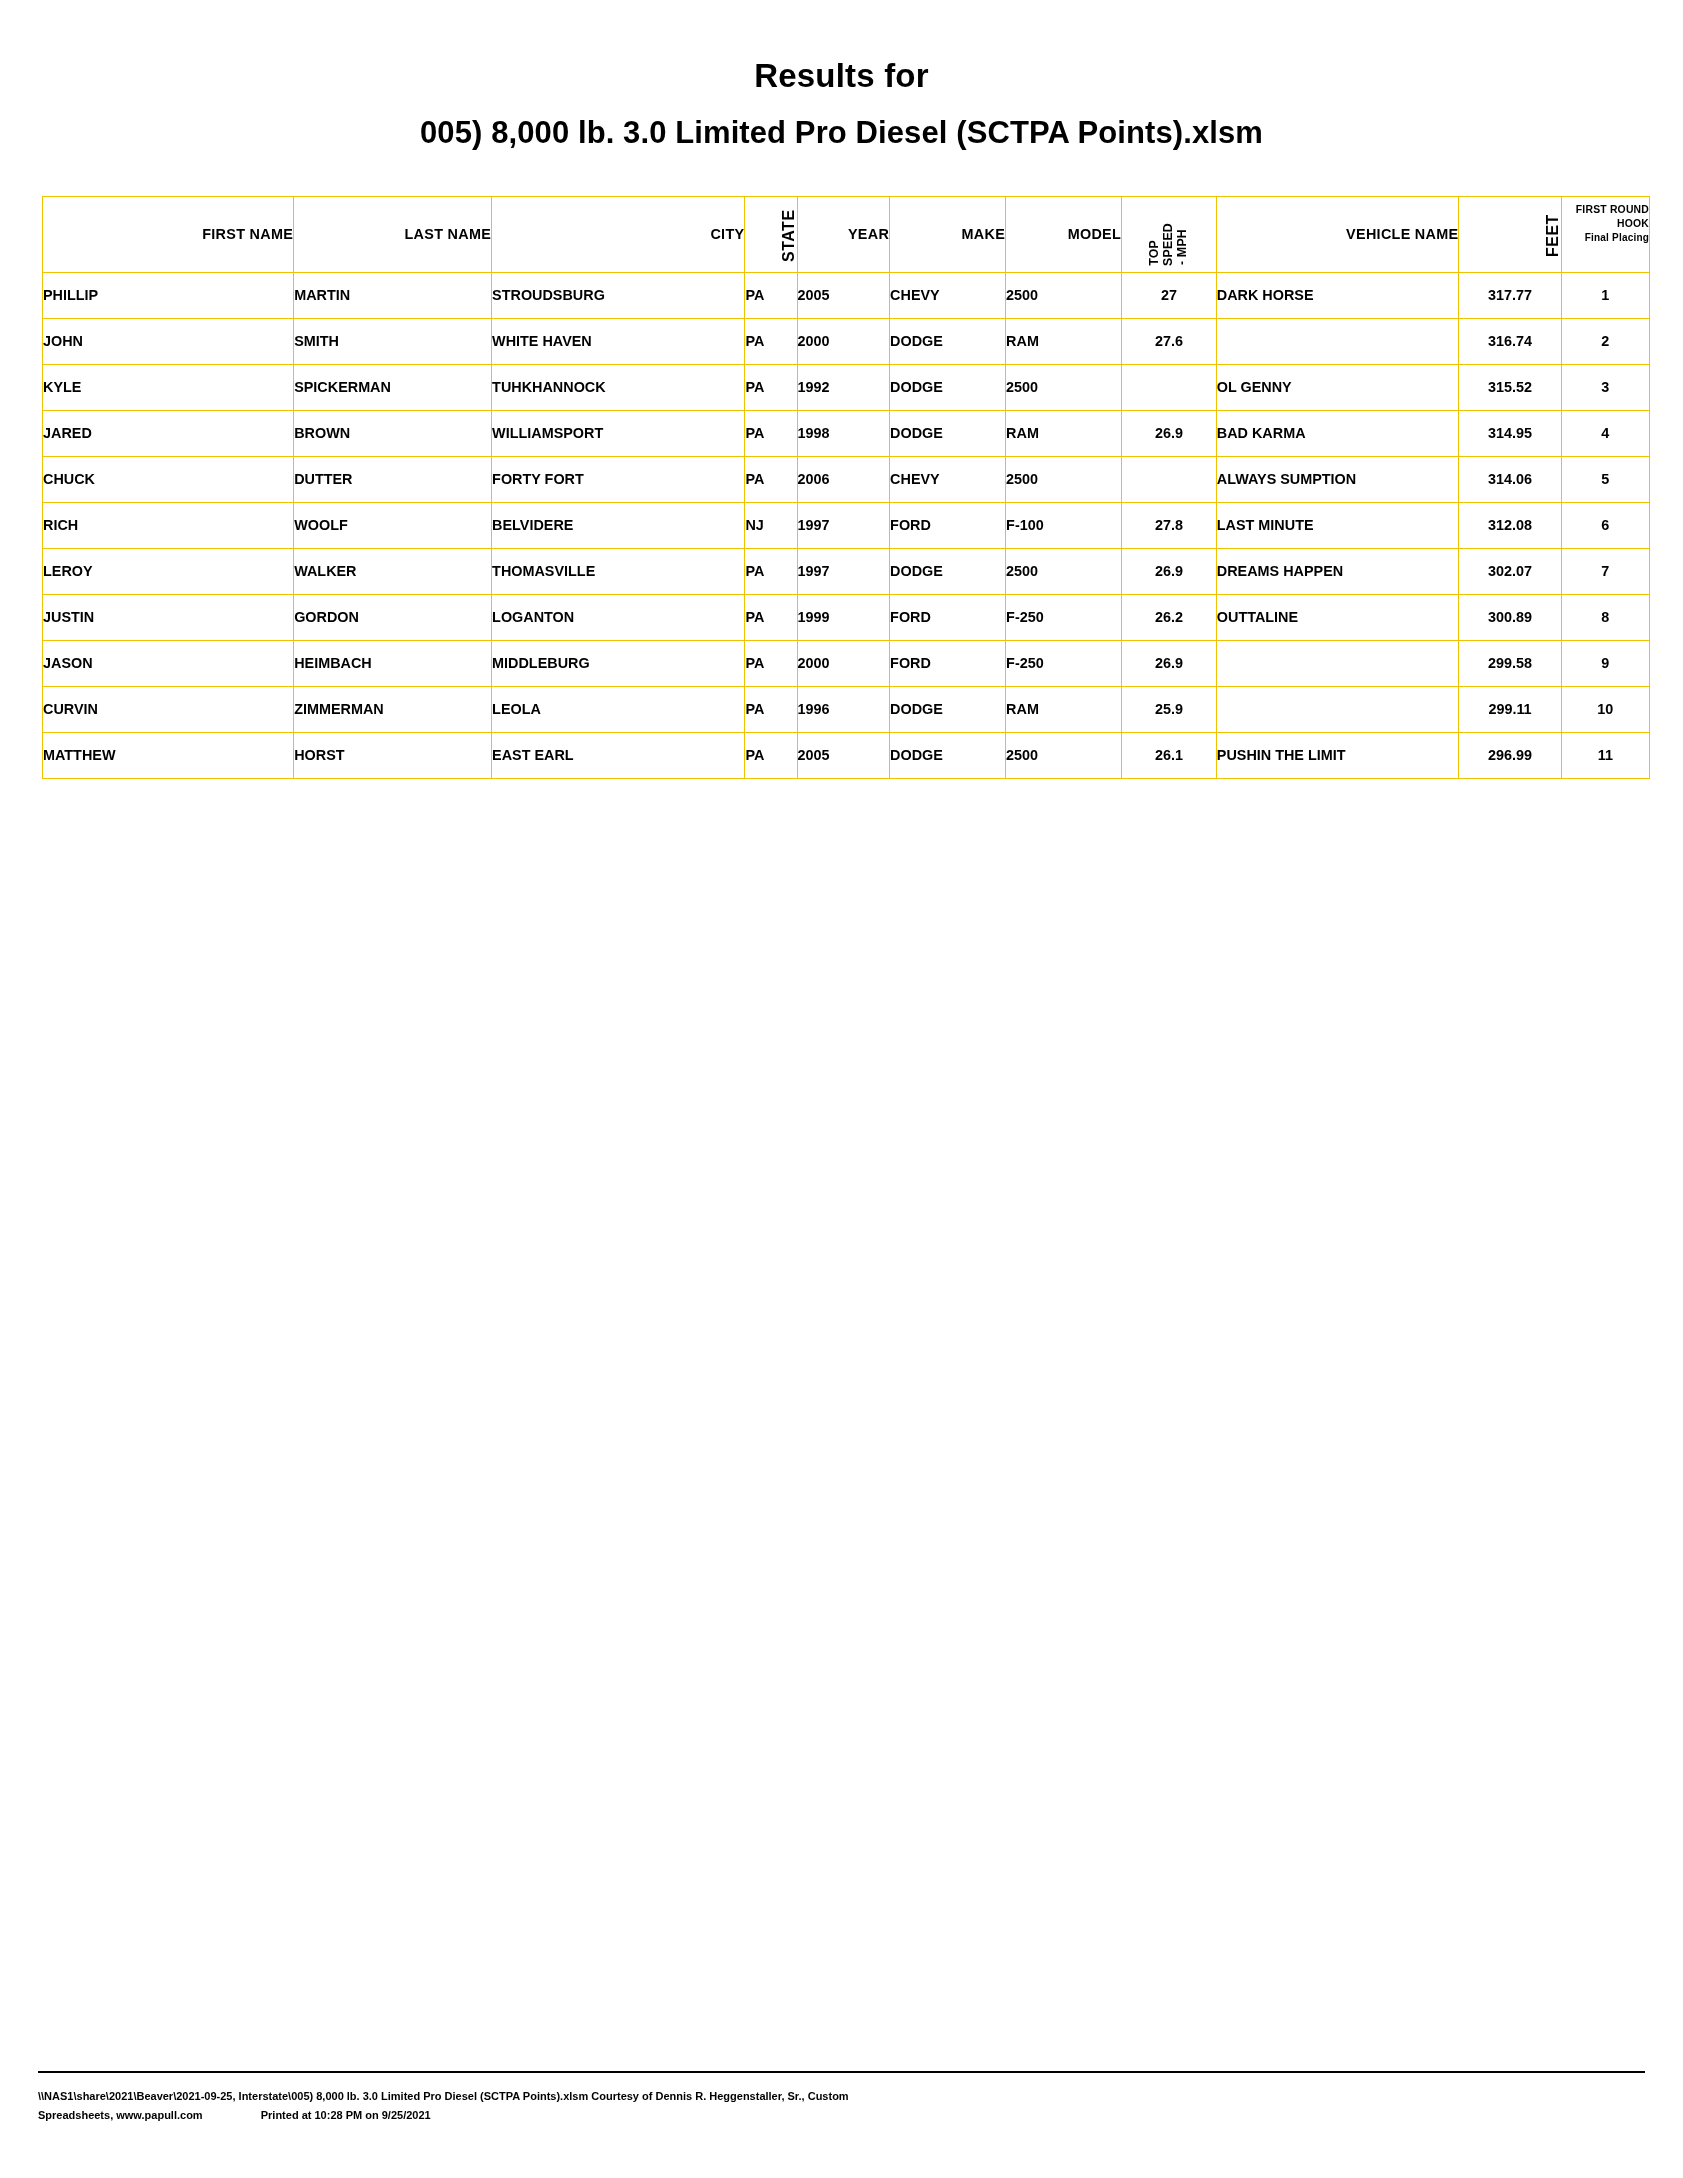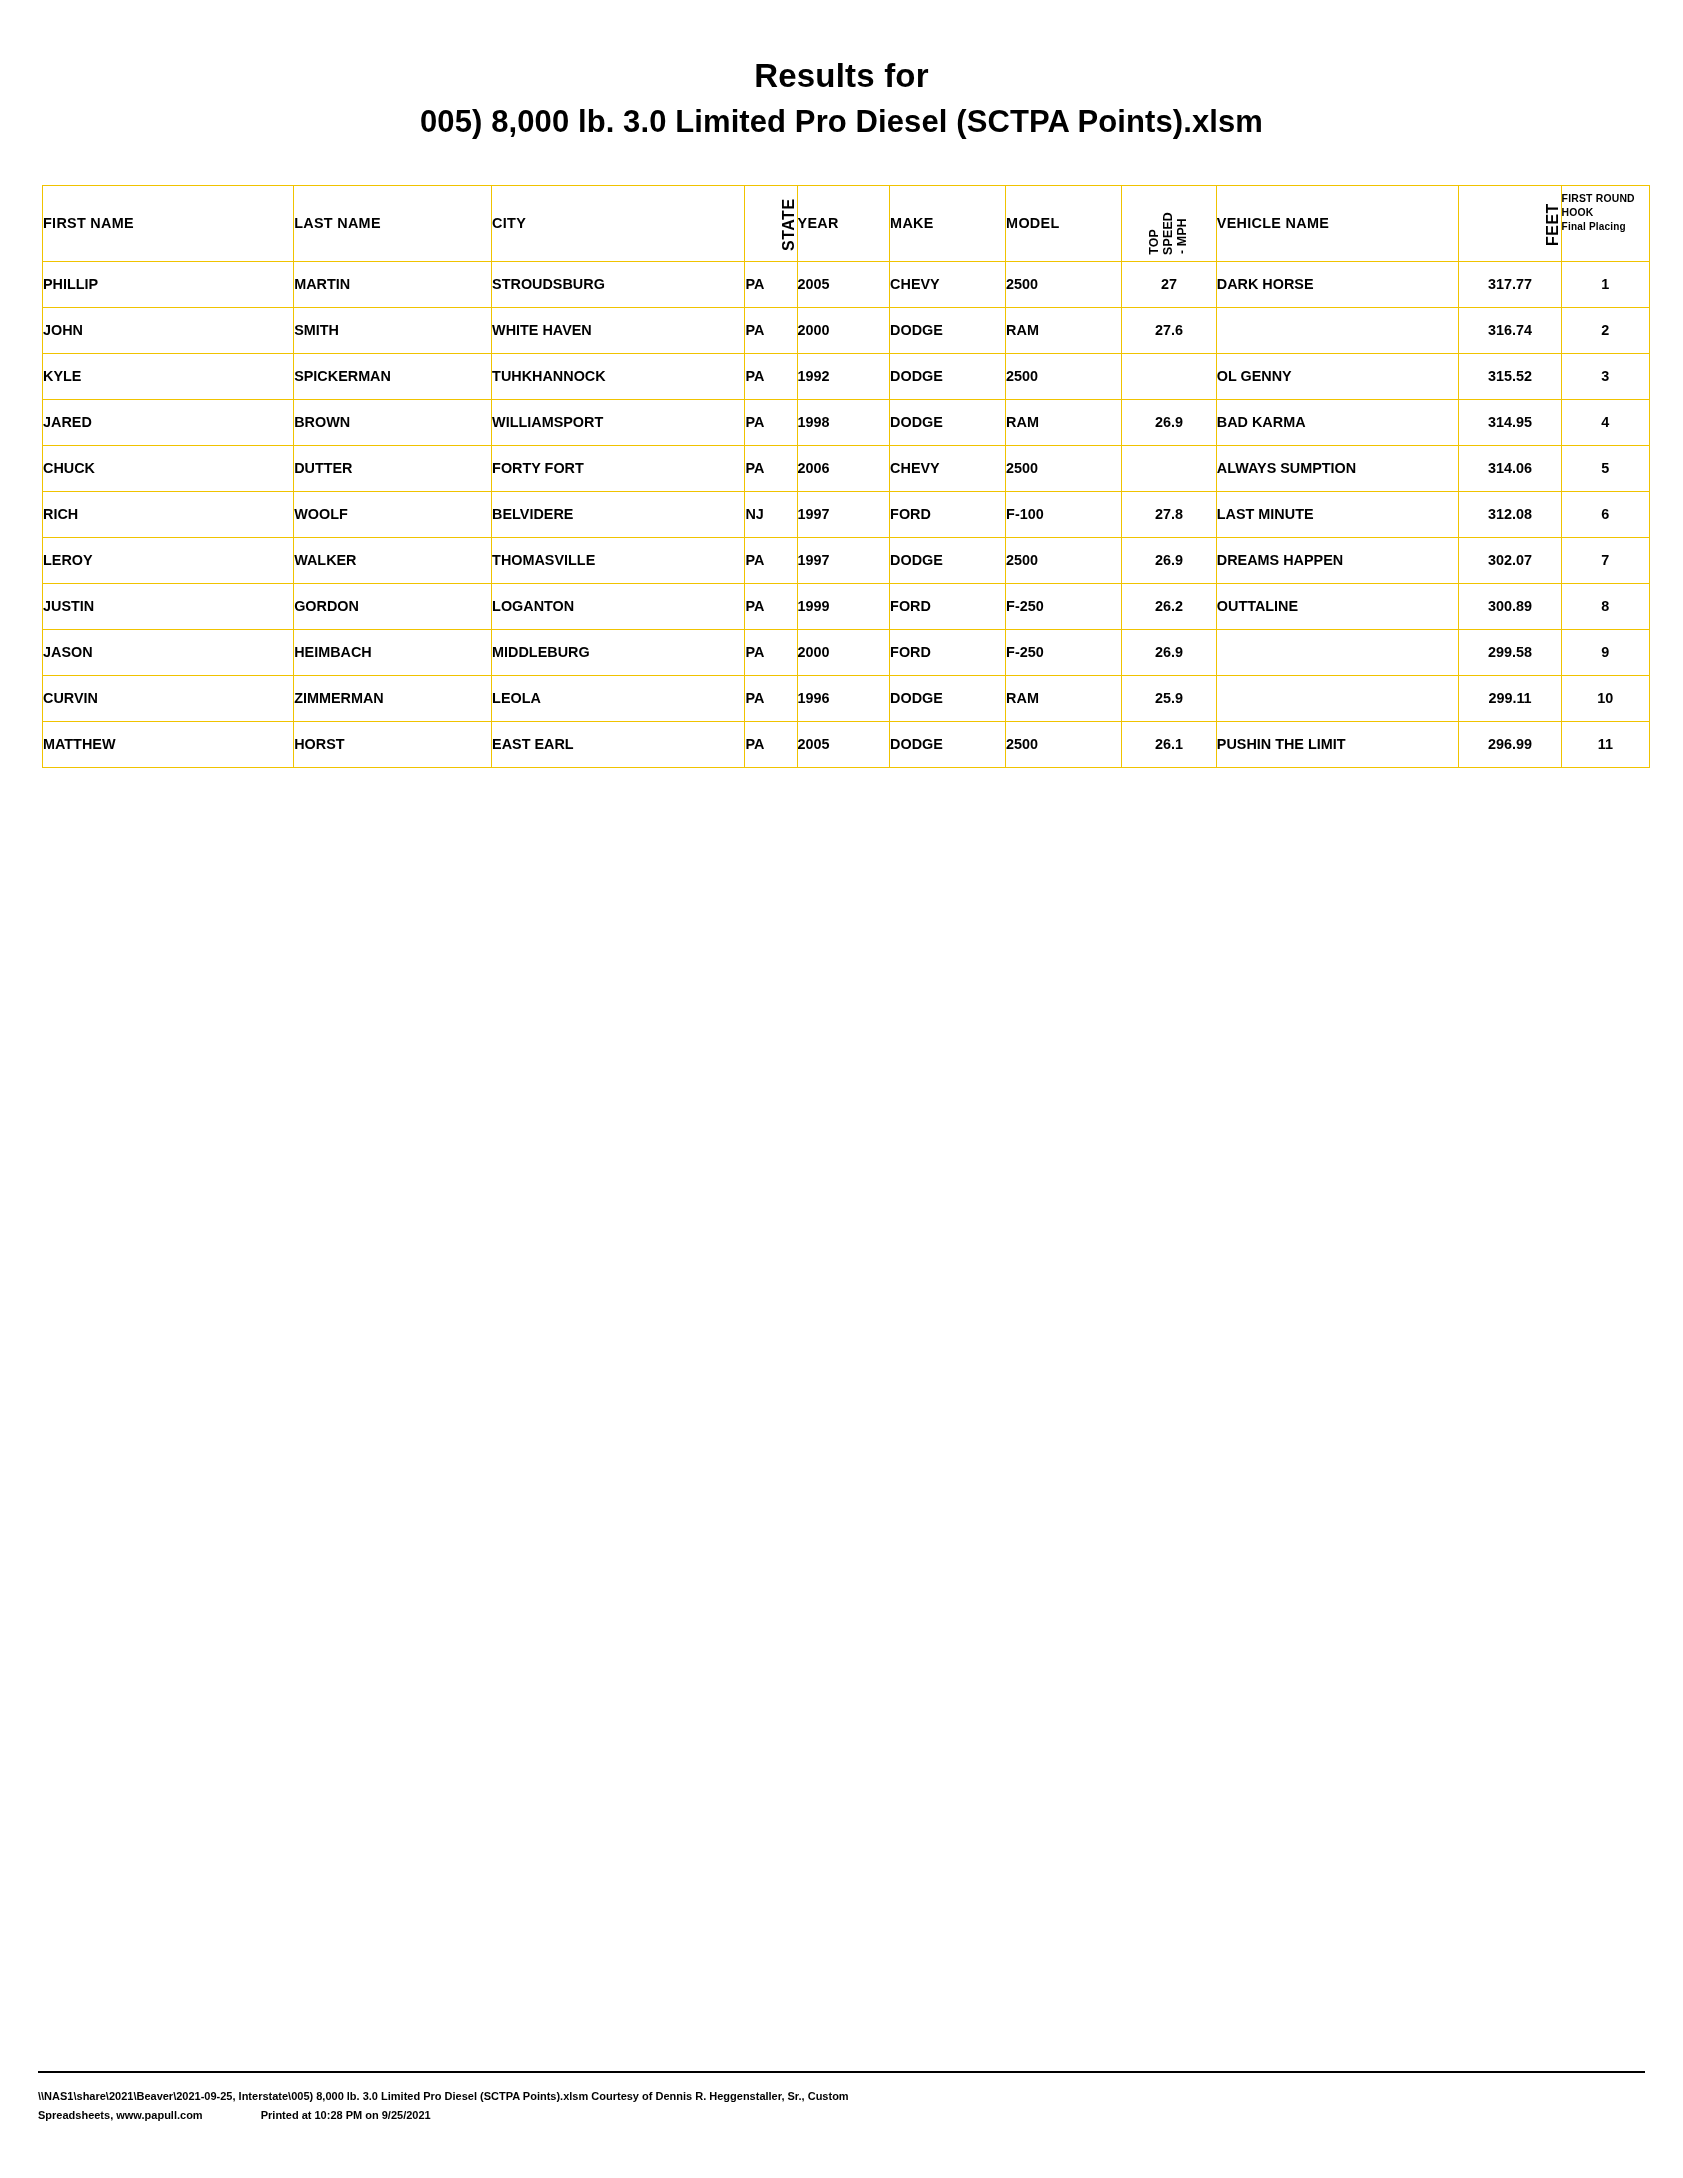--- a/index.html
+++ b/index.html
@@ -29,21 +29,21 @@
     font-size: 33px;
     font-weight: bold;
     letter-spacing: 0.2px;
     line-height: 1.25;
   }
   .title-line2 {
     font-size: 31px;
     font-weight: bold;
     letter-spacing: 0.1px;
     line-height: 1.3;
-    margin-top: 6px;
+    margin-top: 17px;
   }
 
   .table-wrap {
     margin: 42px 38px 0 38px;
   }
   table.results {
     border-collapse: collapse;
     width: 1608px;
     table-layout: fixed;
   }
@@ -57,21 +57,21 @@
     vertical-align: middle;
     white-space: nowrap;
     overflow: hidden;
   }
   thead th {
     border: none;
     border-bottom: 2px solid #f0c300;
     height: 77px;
     vertical-align: bottom;
     padding-bottom: 7px;
-    text-align: left;
+    text-align: right;
     font-size: 17px;
     letter-spacing: 0.3px;
   }
   thead th.vertical {
     writing-mode: vertical-rl;
     transform: rotate(180deg);
     font-size: 16px;
     letter-spacing: 0.5px;
     padding: 0 0 8px 0;
     line-height: 1;

